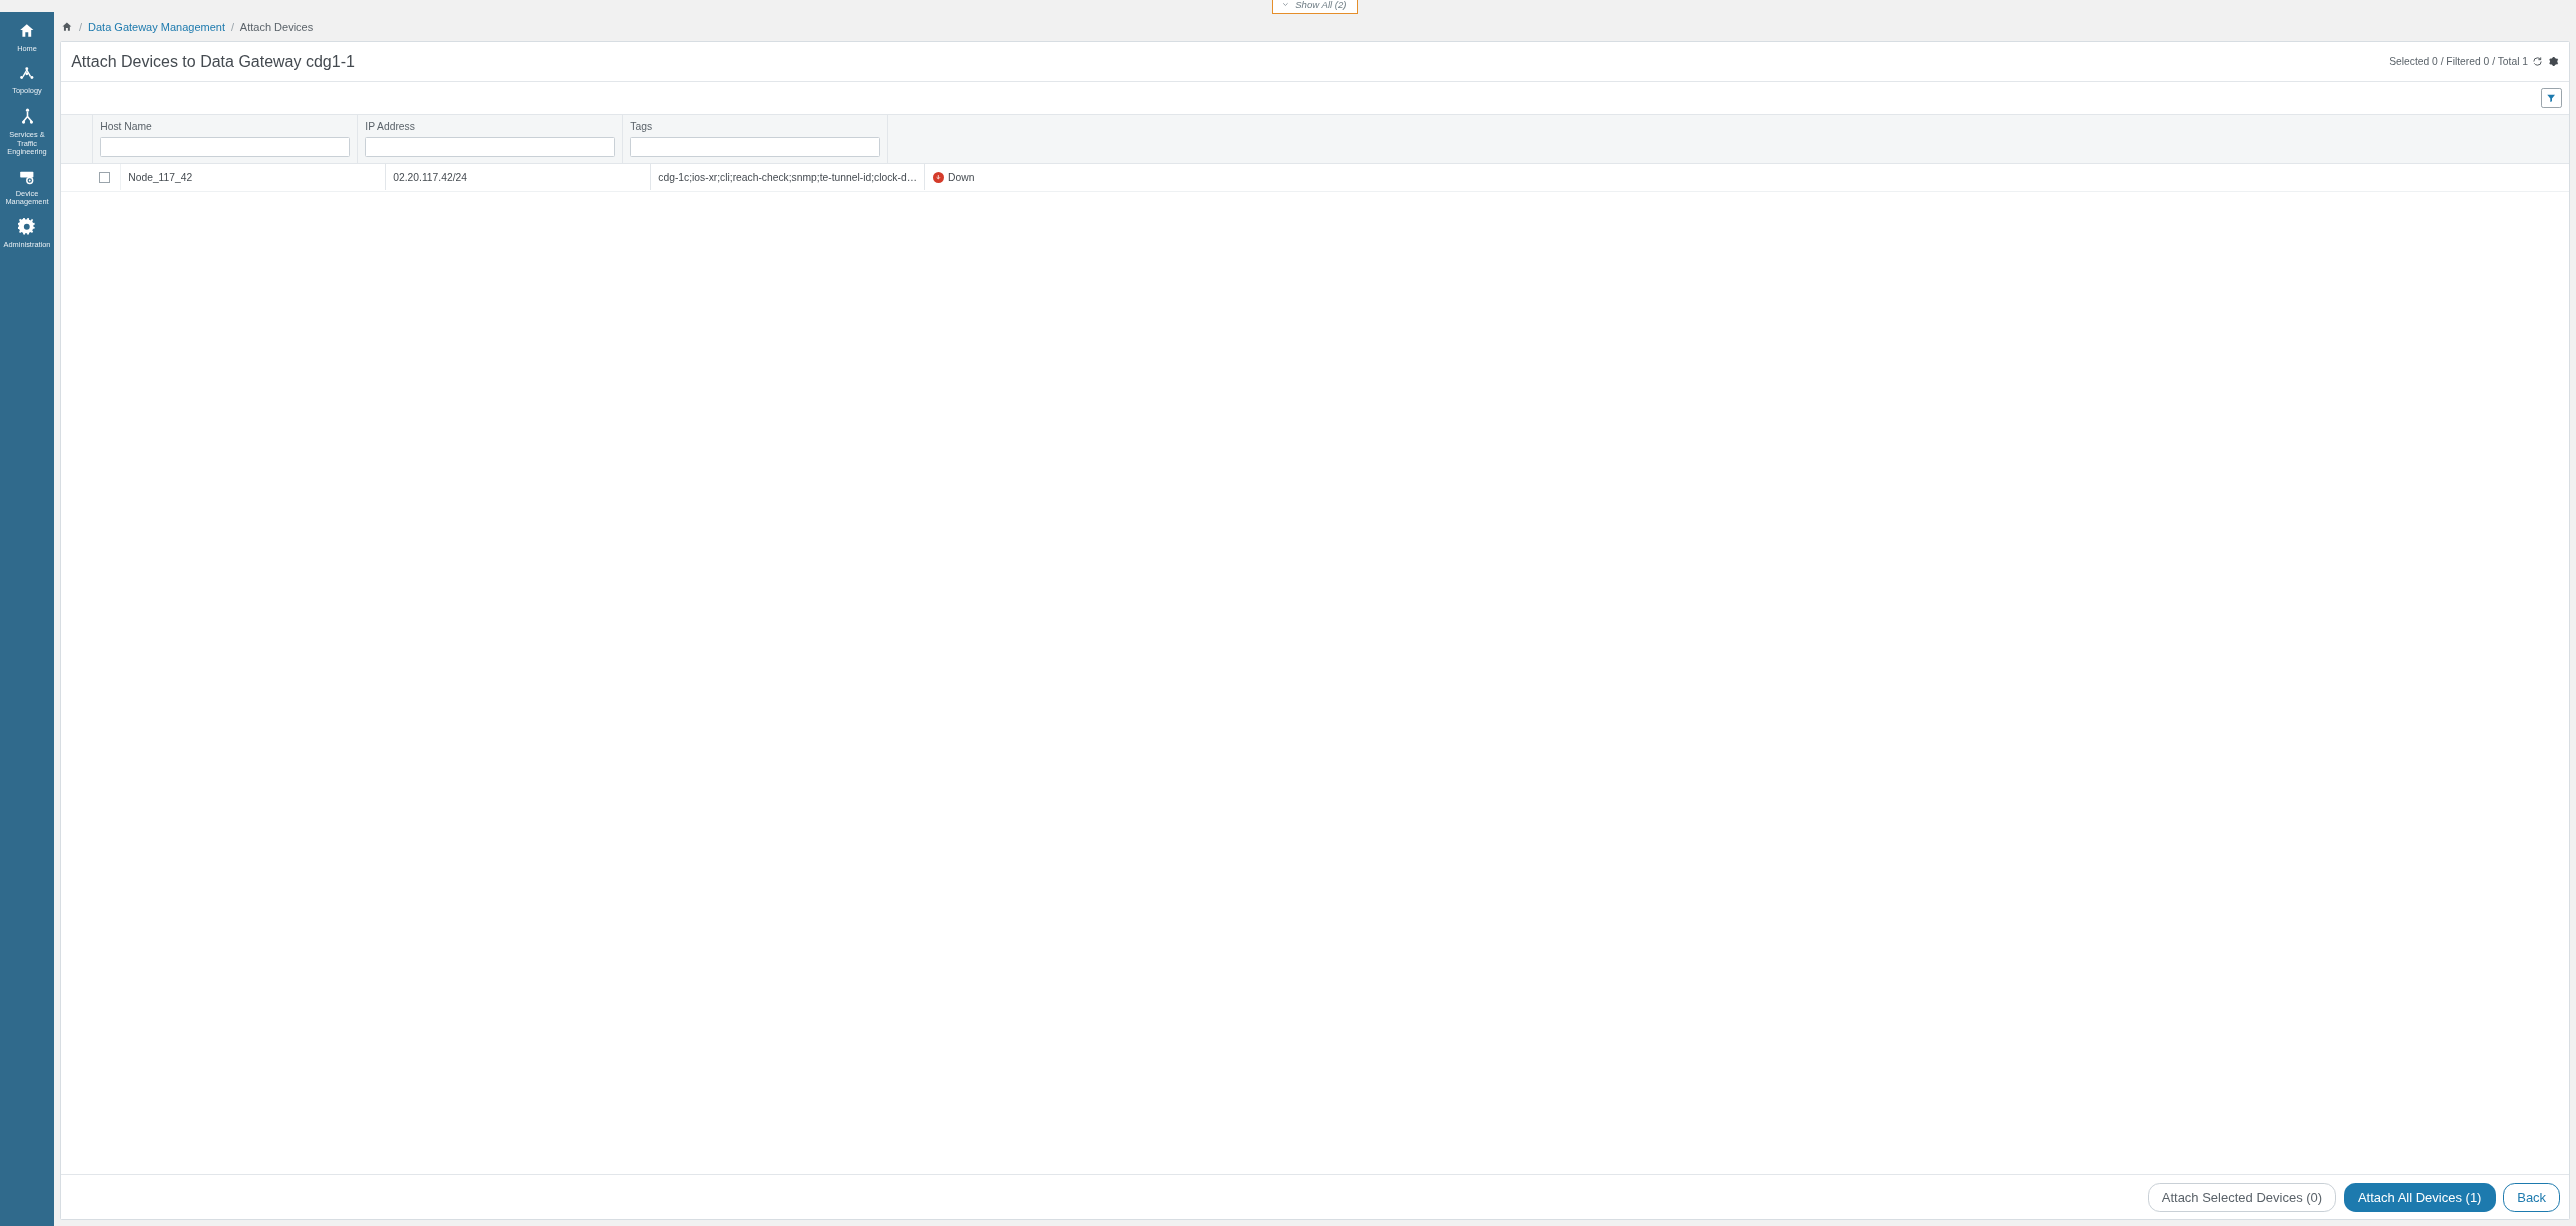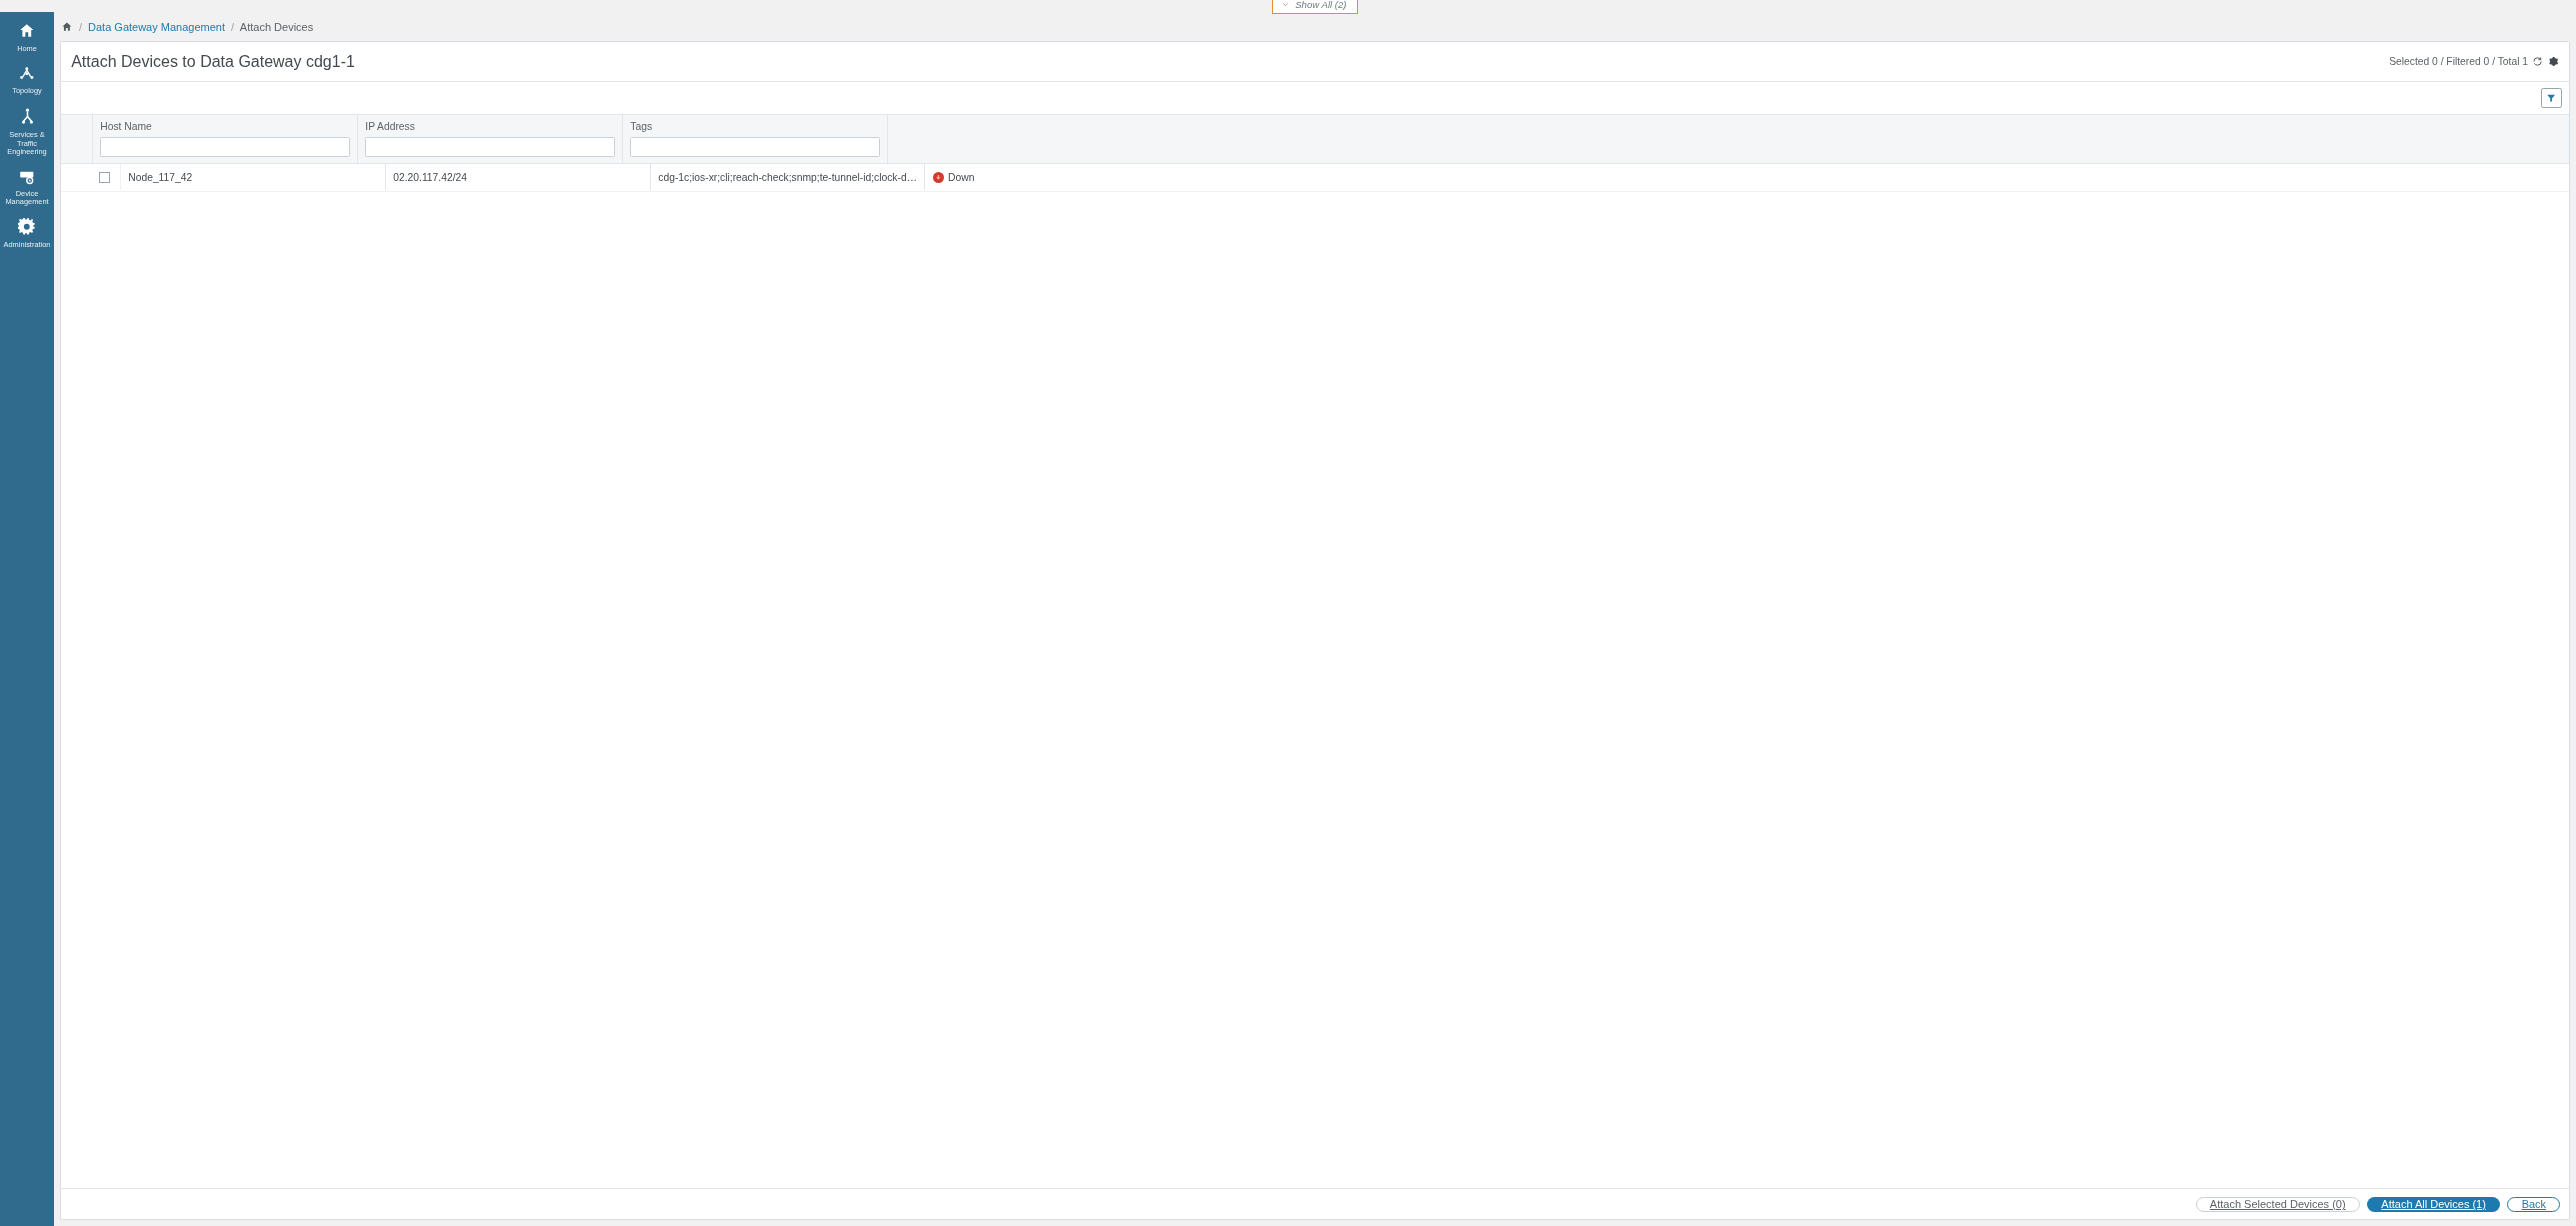--- a/index.html
+++ b/index.html
@@ -219,25 +219,24 @@
     .state-ico svg { width:6.6px; height:6.6px; fill:#fff; }
 
     
     .card-footer {
       border-top:0.7px solid #e2e6ea;
       padding:7.4px 8.8px;
       display:flex; justify-content:flex-end; gap:7.4px;
       align-items:center;
     }
     .btn {
-      height:15px; padding:0 13.2px;
-      border-radius:11.8px; font-size:11px;
+      height:29px; padding:0 13.2px;
+      border-radius:11.8px; font-size:13px;
       display:inline-flex; align-items:center; cursor:pointer;
       border:0.7px solid transparent;
-      text-decoration:underline;
     }
     .btn-outline { background:#fff; color:#5a6269; border-color:#c9d0d6; }
     .btn-primary { background:#1d7aae; color:#fff; }
     .btn-link    { background:#fff; color:#1d7aae; border-color:#1d7aae; }
   </style>
 </head>
 <body>
 
 <nav class="sidebar">
 

